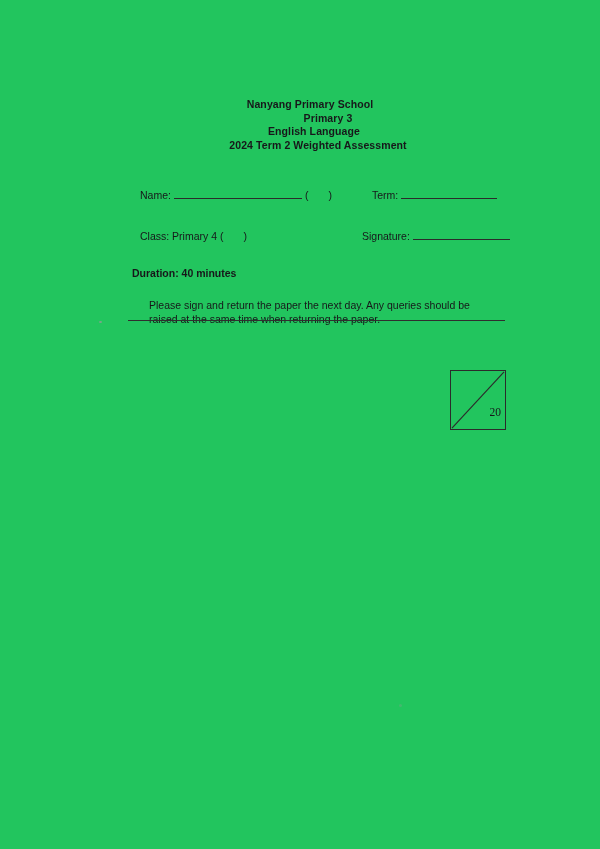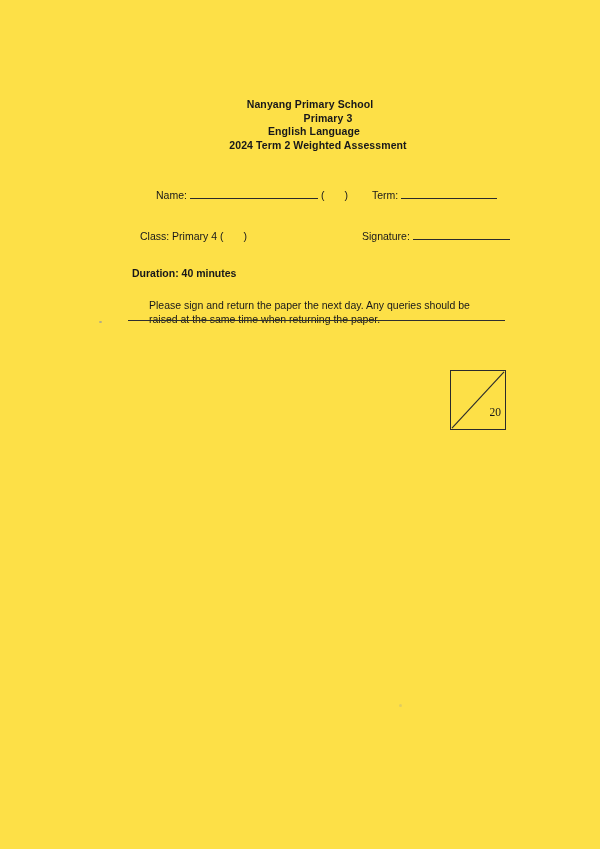--- a/index.html
+++ b/index.html
@@ -9,21 +9,21 @@
     background: #ffffff;
   }
   body {
     font-family: "Liberation Sans", sans-serif;
     color: #111111;
   }
   .page {
     position: relative;
     width: 600px;
     height: 849px;
-    background: #fde047;
+    background: #22c55e;
     overflow: hidden;
     -webkit-font-smoothing: antialiased;
   }
 
   
   .header {
     position: absolute;
     left: 0;
     top: 98px;
     width: 600px;
@@ -70,21 +70,21 @@
     height: 10px;
     margin: 0 3px;
     vertical-align: baseline;
   }
   .rule-name { width: 128px; }
   .rule-date { width: 96px; }
   .rule-sign { width: 97px; }
 
   .paren-gap { display: inline-block; width: 20px; }
 
-  .fld-name { left: 16px; padding-left: 8px; }
+  .fld-name { left: 0px; padding-left: 8px; }
   .fld-date { left: 240px; }
   .fld-class { left: 8px; }
   .fld-sign { left: 230px; }
 
   
   .duration-block {
     position: absolute;
     left: 132px;
     top: 266px;
     width: 372px;

